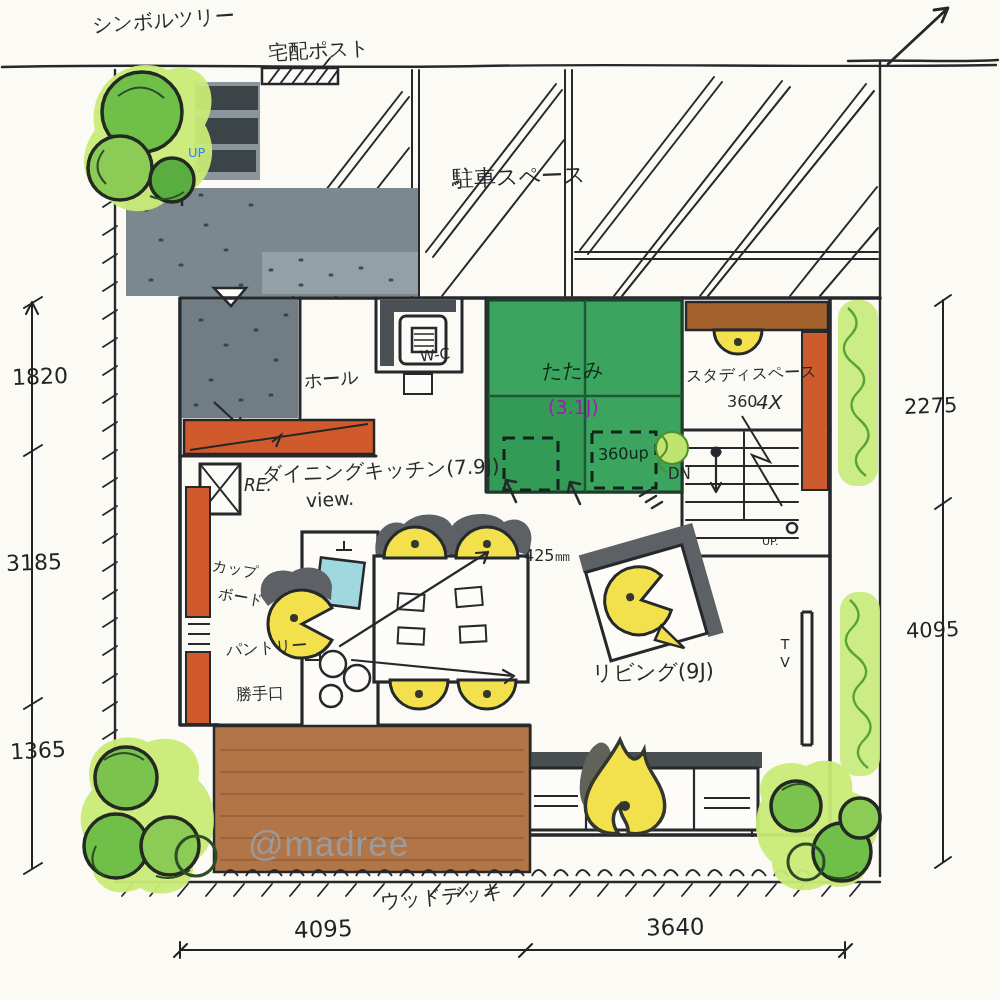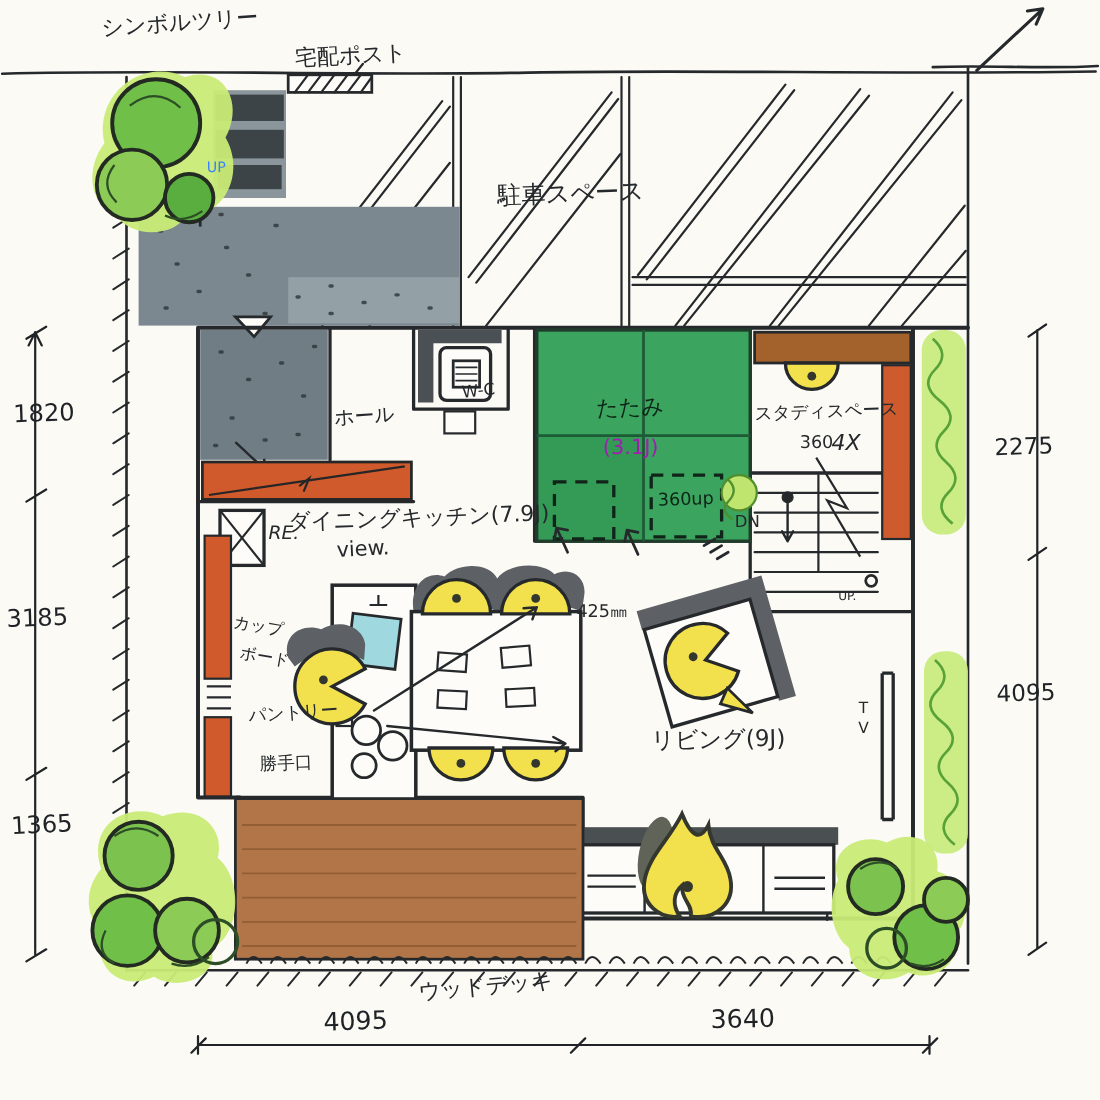--- a/index.html
+++ b/index.html
@@ -222,20 +222,21 @@
   <span class="label" style="left:262px;top:460px;font-size:20px;transform:rotate(-2deg);">ダイニングキッチン(7.9J)</span>
   <span class="label" style="left:306px;top:490px;font-size:19px;transform:rotate(-3deg);">view.</span>
   <span class="label" style="left:524px;top:500px;font-size:16px;margin-top:48px;">425㎜</span>
   <span class="label" style="left:212px;top:562px;font-size:15px;transform:rotate(10deg);">カップ</span>
   <span class="label" style="left:218px;top:590px;font-size:15px;transform:rotate(10deg);">ボード</span>
   <span class="label" style="left:226px;top:640px;font-size:16px;transform:rotate(-4deg);">パントリー</span>
   <span class="label" style="left:236px;top:686px;font-size:16px;transform:rotate(-2deg);">勝手口</span>
   <span class="label" style="left:592px;top:662px;font-size:21px;transform:rotate(-1deg);">リビング(9J)</span>
   <span class="label vert" style="left:778px;top:636px;font-size:14px;">TV</span>
   <span class="label" style="left:380px;top:886px;font-size:20px;transform:rotate(-5deg);">ウッドデッキ</span>
+  <span class="watermark" style="left:248px;top:824px;">@madree</span>
 
   <span class="dim" style="left:12px;top:366px;font-size:22px;transform:rotate(-2deg);">1820</span>
   <span class="dim" style="left:6px;top:552px;font-size:22px;transform:rotate(-2deg);">3185</span>
   <span class="dim" style="left:10px;top:740px;font-size:22px;transform:rotate(-3deg);">1365</span>
   <span class="dim" style="left:904px;top:396px;font-size:21px;transform:rotate(-2deg);">2275</span>
   <span class="dim" style="left:906px;top:620px;font-size:21px;transform:rotate(-2deg);">4095</span>
   <span class="dim" style="left:294px;top:918px;font-size:23px;transform:rotate(-2deg);">4095</span>
   <span class="dim" style="left:646px;top:916px;font-size:23px;transform:rotate(-1deg);">3640</span>
 
 </div>

